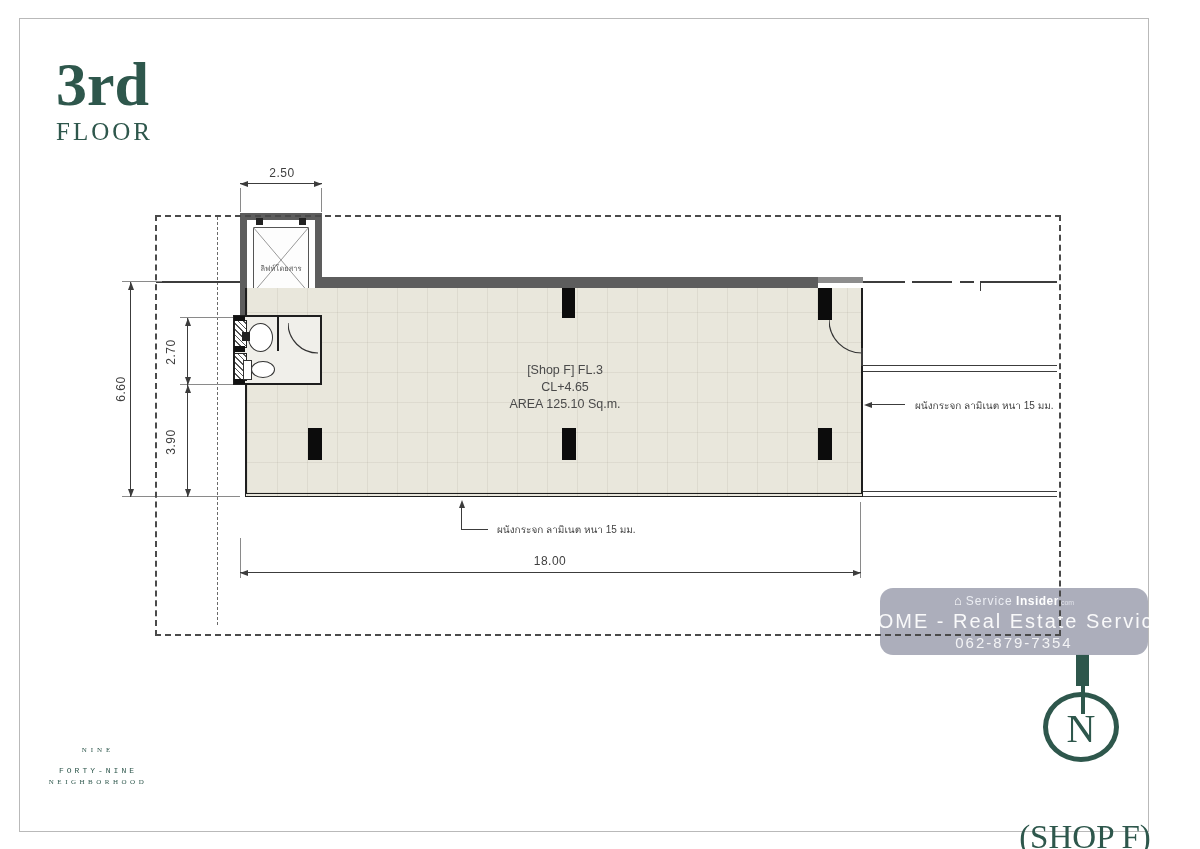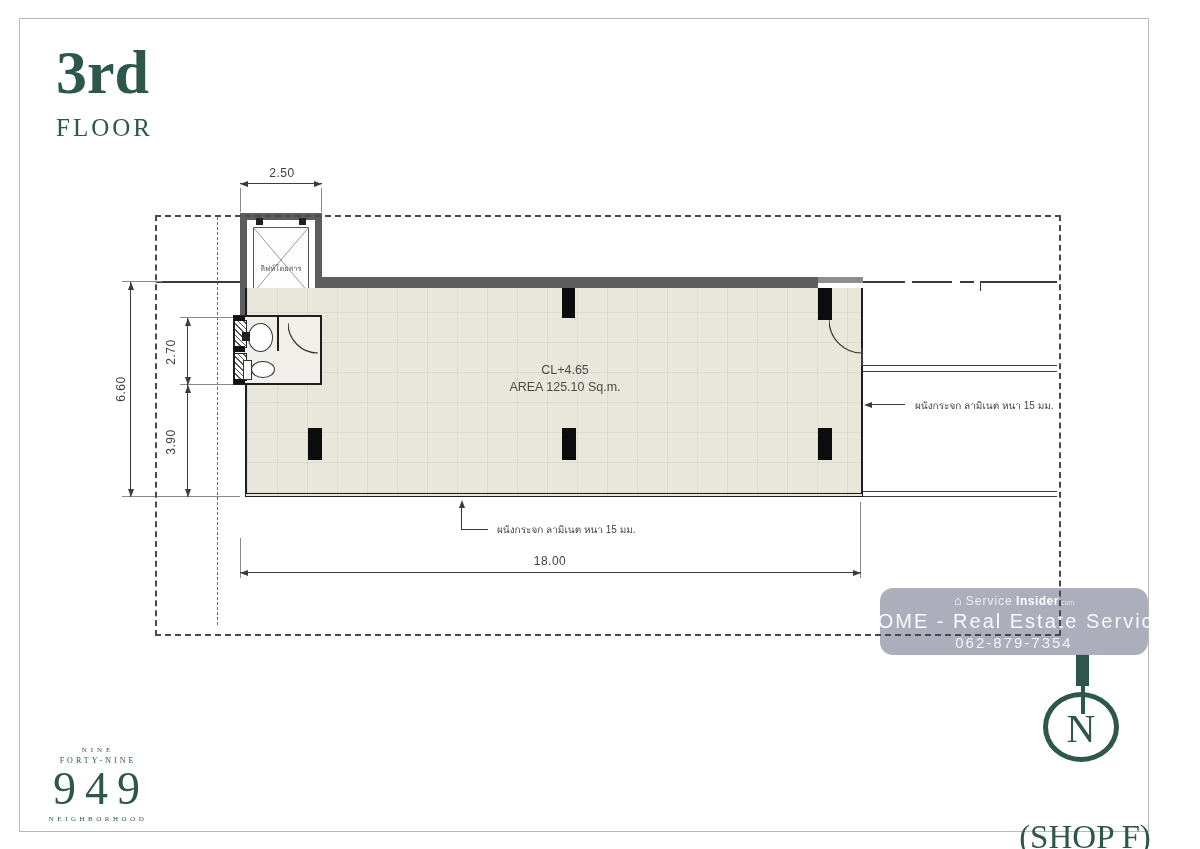--- a/index.html
+++ b/index.html
@@ -26,23 +26,23 @@
                       repeating-linear-gradient(90deg,rgba(120,112,90,.10) 0 1px,transparent 1px 30px);}
   .wm-line{white-space:nowrap;text-align:center;}
 </style>
 </head>
 <body>
 
 <div id="page">
 
   <div class="abs" style="left:19px;top:18px;width:1128px;height:812px;border:1px solid #b9b9b9;"></div>
 
-  <div class="abs" style="left:56px;top:42px;">
+  <div class="abs" style="left:56px;top:54px;">
     <div class="serif green" style="font-size:62px;font-weight:bold;line-height:60px;">3rd</div>
-    <div class="serif green" style="font-size:25px;letter-spacing:3px;margin-top:12px;">FLOOR</div>
+    <div class="serif green" style="font-size:25px;letter-spacing:3px;margin-top:4px;">FLOOR</div>
   </div>
 
   <div class="abs" style="left:155px;top:215px;width:902px;height:417px;border:2px dashed #4a4a4a;z-index:6;pointer-events:none;"></div>
 
   <div class="abs" style="left:217px;top:217px;width:0;height:408px;border-left:1px dashed #6a6a6a;"></div>
 
   <div class="hline" style="left:156px;top:281px;width:84px;height:2px;"></div>
 
   <div class="abs" style="left:240px;top:213px;width:82px;height:119px;background:#5d5d5d;">
     <div class="abs" style="left:7px;top:7px;width:68px;height:105px;background:#fff;">
@@ -100,20 +100,21 @@
     <div class="abs" style="left:13px;top:6px;width:23px;height:27px;border:1.5px solid #333;border-radius:50%;background:#fff;"></div>
     <div class="abs" style="left:7px;top:15px;width:8px;height:9px;background:#222;"></div>
     <div class="abs" style="left:8px;top:43px;width:7px;height:18px;border:1px solid #333;background:#fff;"></div>
     <div class="abs" style="left:16px;top:44px;width:22px;height:15px;border:1.5px solid #333;border-radius:50%;background:#fff;"></div>
     <svg class="abs" style="left:53px;top:6px;" width="31" height="31">
       <path d="M0 0 A30 30 0 0 0 30 30" fill="none" stroke="#333" stroke-width="1.2"></path>
     </svg>
   </div>
 
   <div class="abs" style="left:440px;top:362px;width:250px;text-align:center;font-size:12.5px;line-height:17px;color:#4a4a4a;">
+    <div>[Shop F] FL.3</div>
     <div>CL+4.65</div>
     <div>AREA 125.10 Sq.m.</div>
   </div>
 
   <div class="vline extline" style="left:240px;top:188px;height:24px;"></div>
   <div class="vline extline" style="left:321px;top:188px;height:24px;"></div>
   <div class="hline" style="left:240px;top:183px;width:82px;"></div>
   <div class="tri tri-left" style="left:240px;top:181px;"></div>
   <div class="tri tri-right" style="left:314px;top:181px;"></div>
   <div class="dimtext" style="left:262px;top:166px;width:40px;text-align:center;">2.50</div>
@@ -168,18 +169,17 @@
     <div class="abs" style="left:3px;top:40px;width:76px;height:70px;border:5px solid #2e574c;border-radius:50%;box-sizing:border-box;
                 display:flex;align-items:center;justify-content:center;">
       <span class="serif green" style="font-size:40px;line-height:40px;margin-top:4px;">N</span>
     </div>
   </div>
 
   <div class="abs serif green" style="left:1000px;top:779px;width:170px;text-align:center;font-size:33px;margin-top:40px;">(SHOP F)</div>
 
   <div class="abs serif green" style="left:36px;top:746px;width:124px;text-align:center;">
     <div style="font-size:7px;letter-spacing:4px;">NINE</div>
-    <div style="font-size:8px;letter-spacing:3px;margin-top:2px;">FORTY-NINE</div>
-    <div style="font-size:46px;line-height:46px;letter-spacing:9px;margin-top:1px;margin-left:6px;">949</div>
+    <div style="font-size:8px;letter-spacing:3px;margin-top:12px;font-family:Liberation Mono, monospace;">FORTY-NINE</div>
     <div style="font-size:7px;letter-spacing:3.5px;margin-top:3px;">NEIGHBORHOOD</div>
   </div>
 
 </div>
 
 </body></html>

